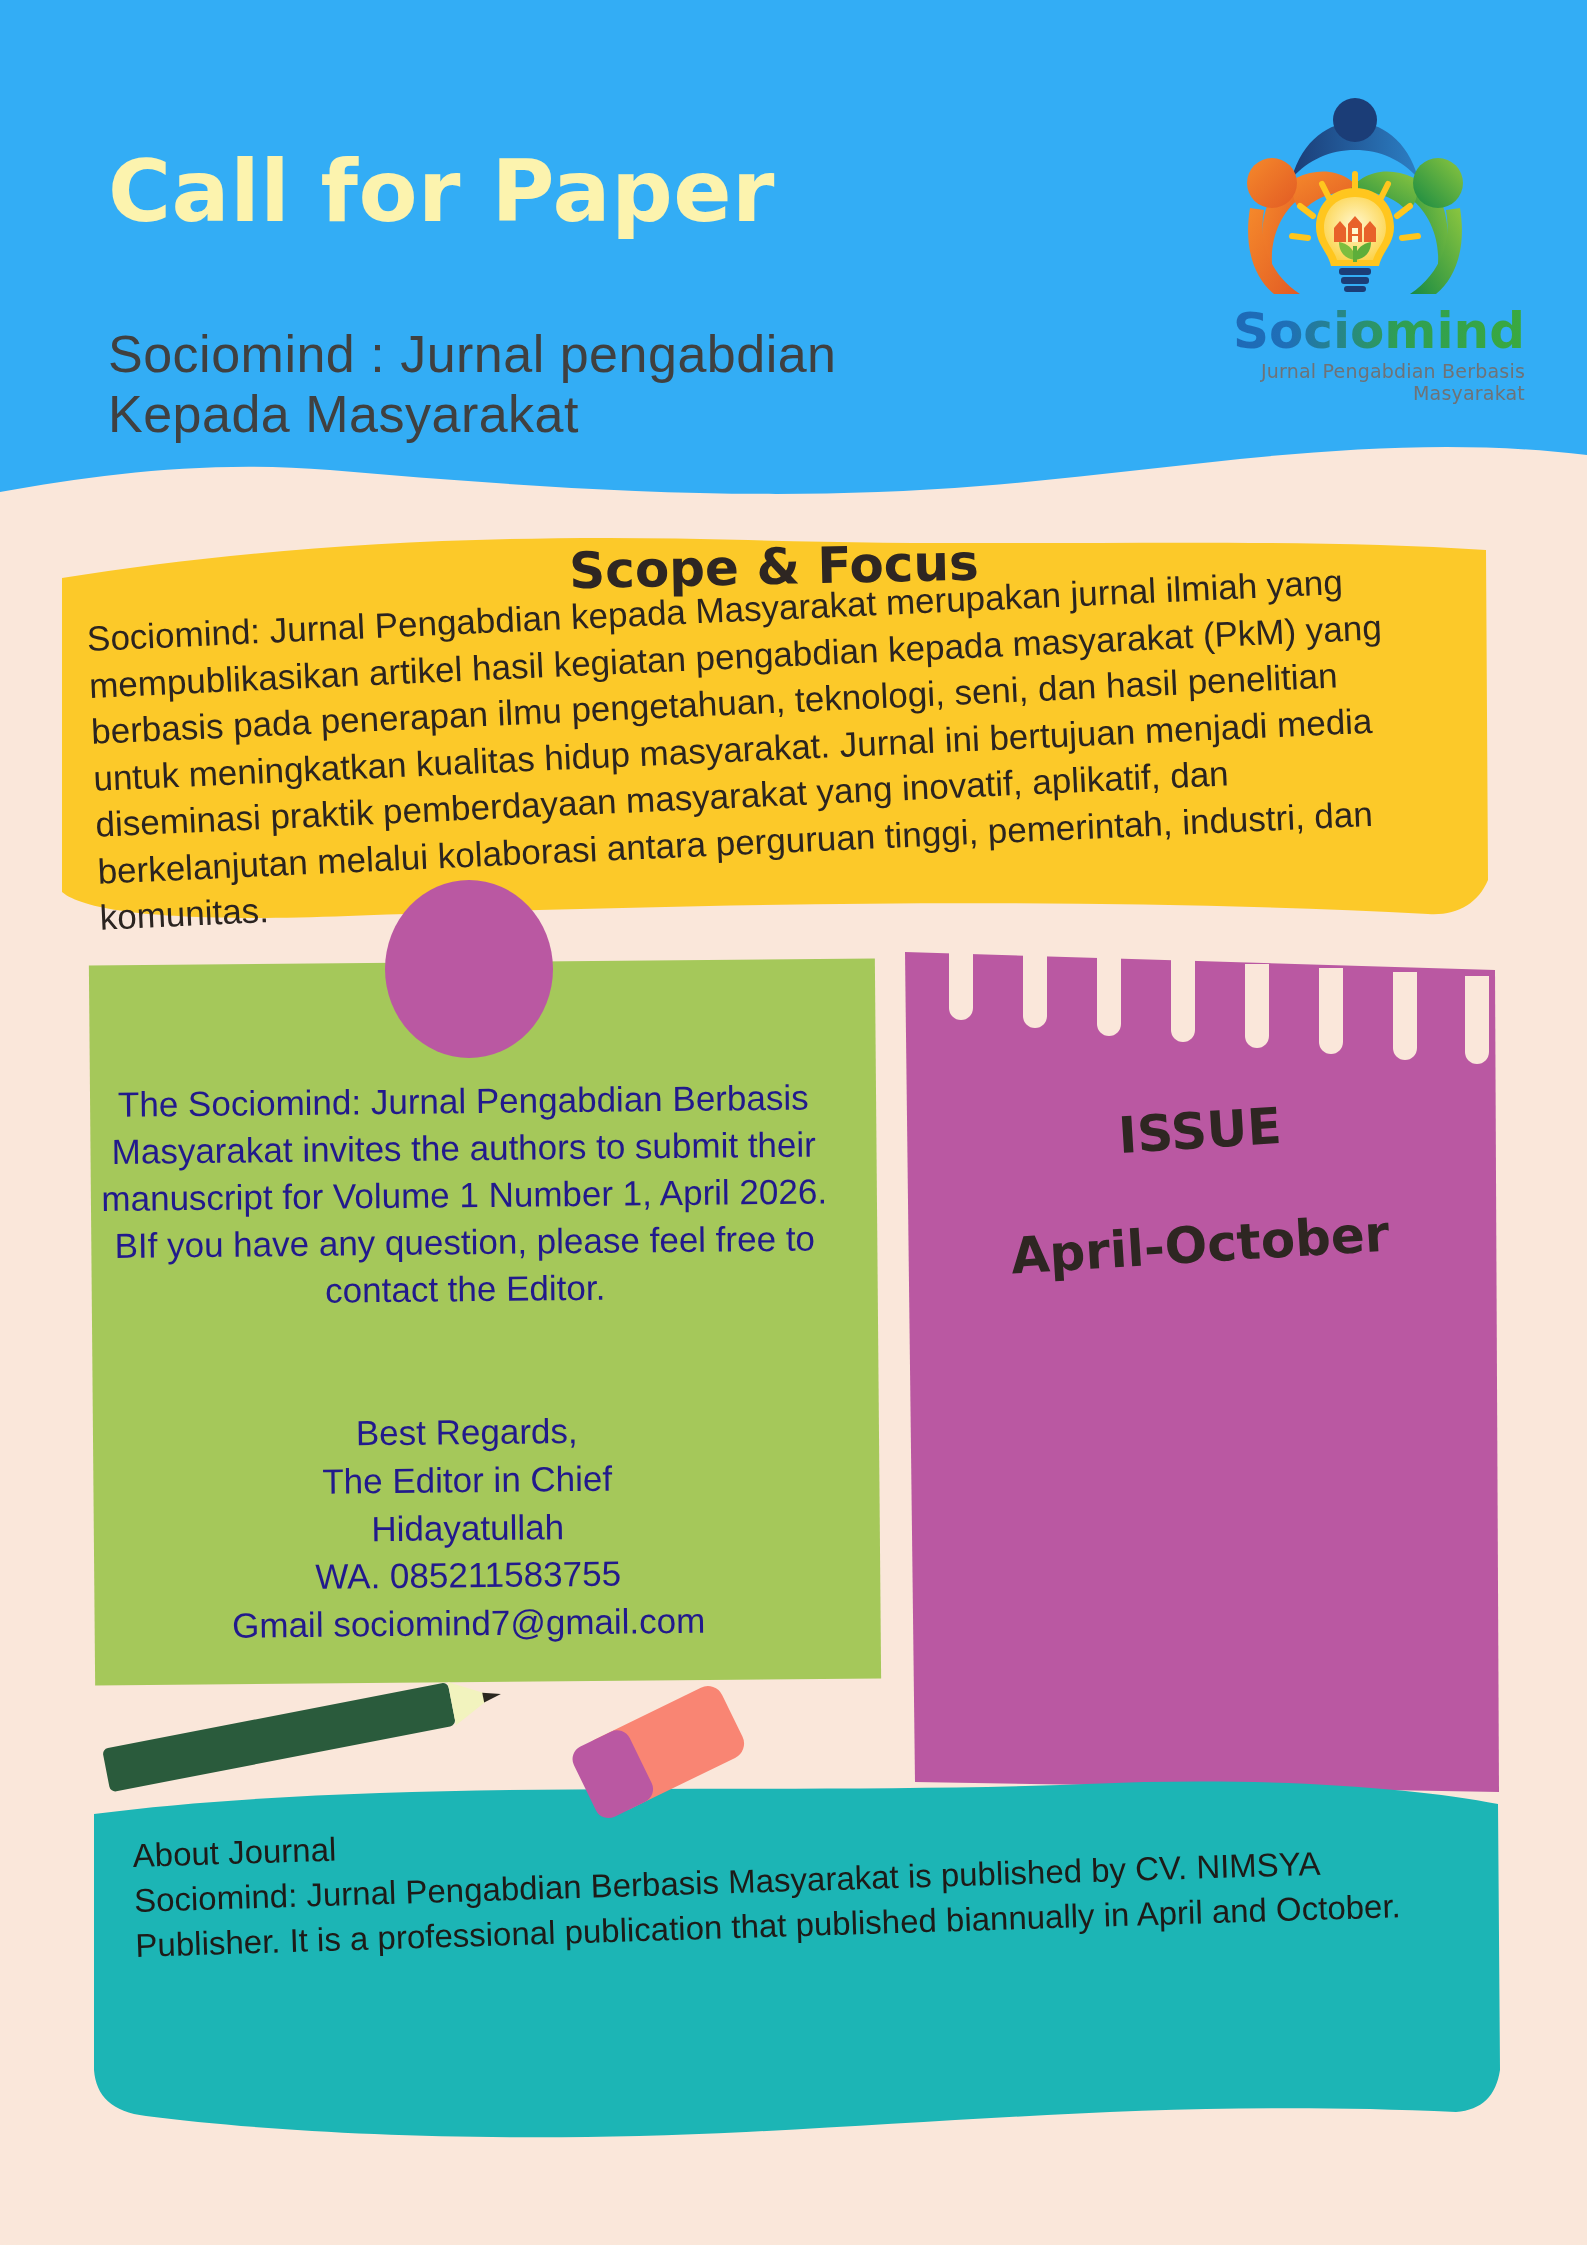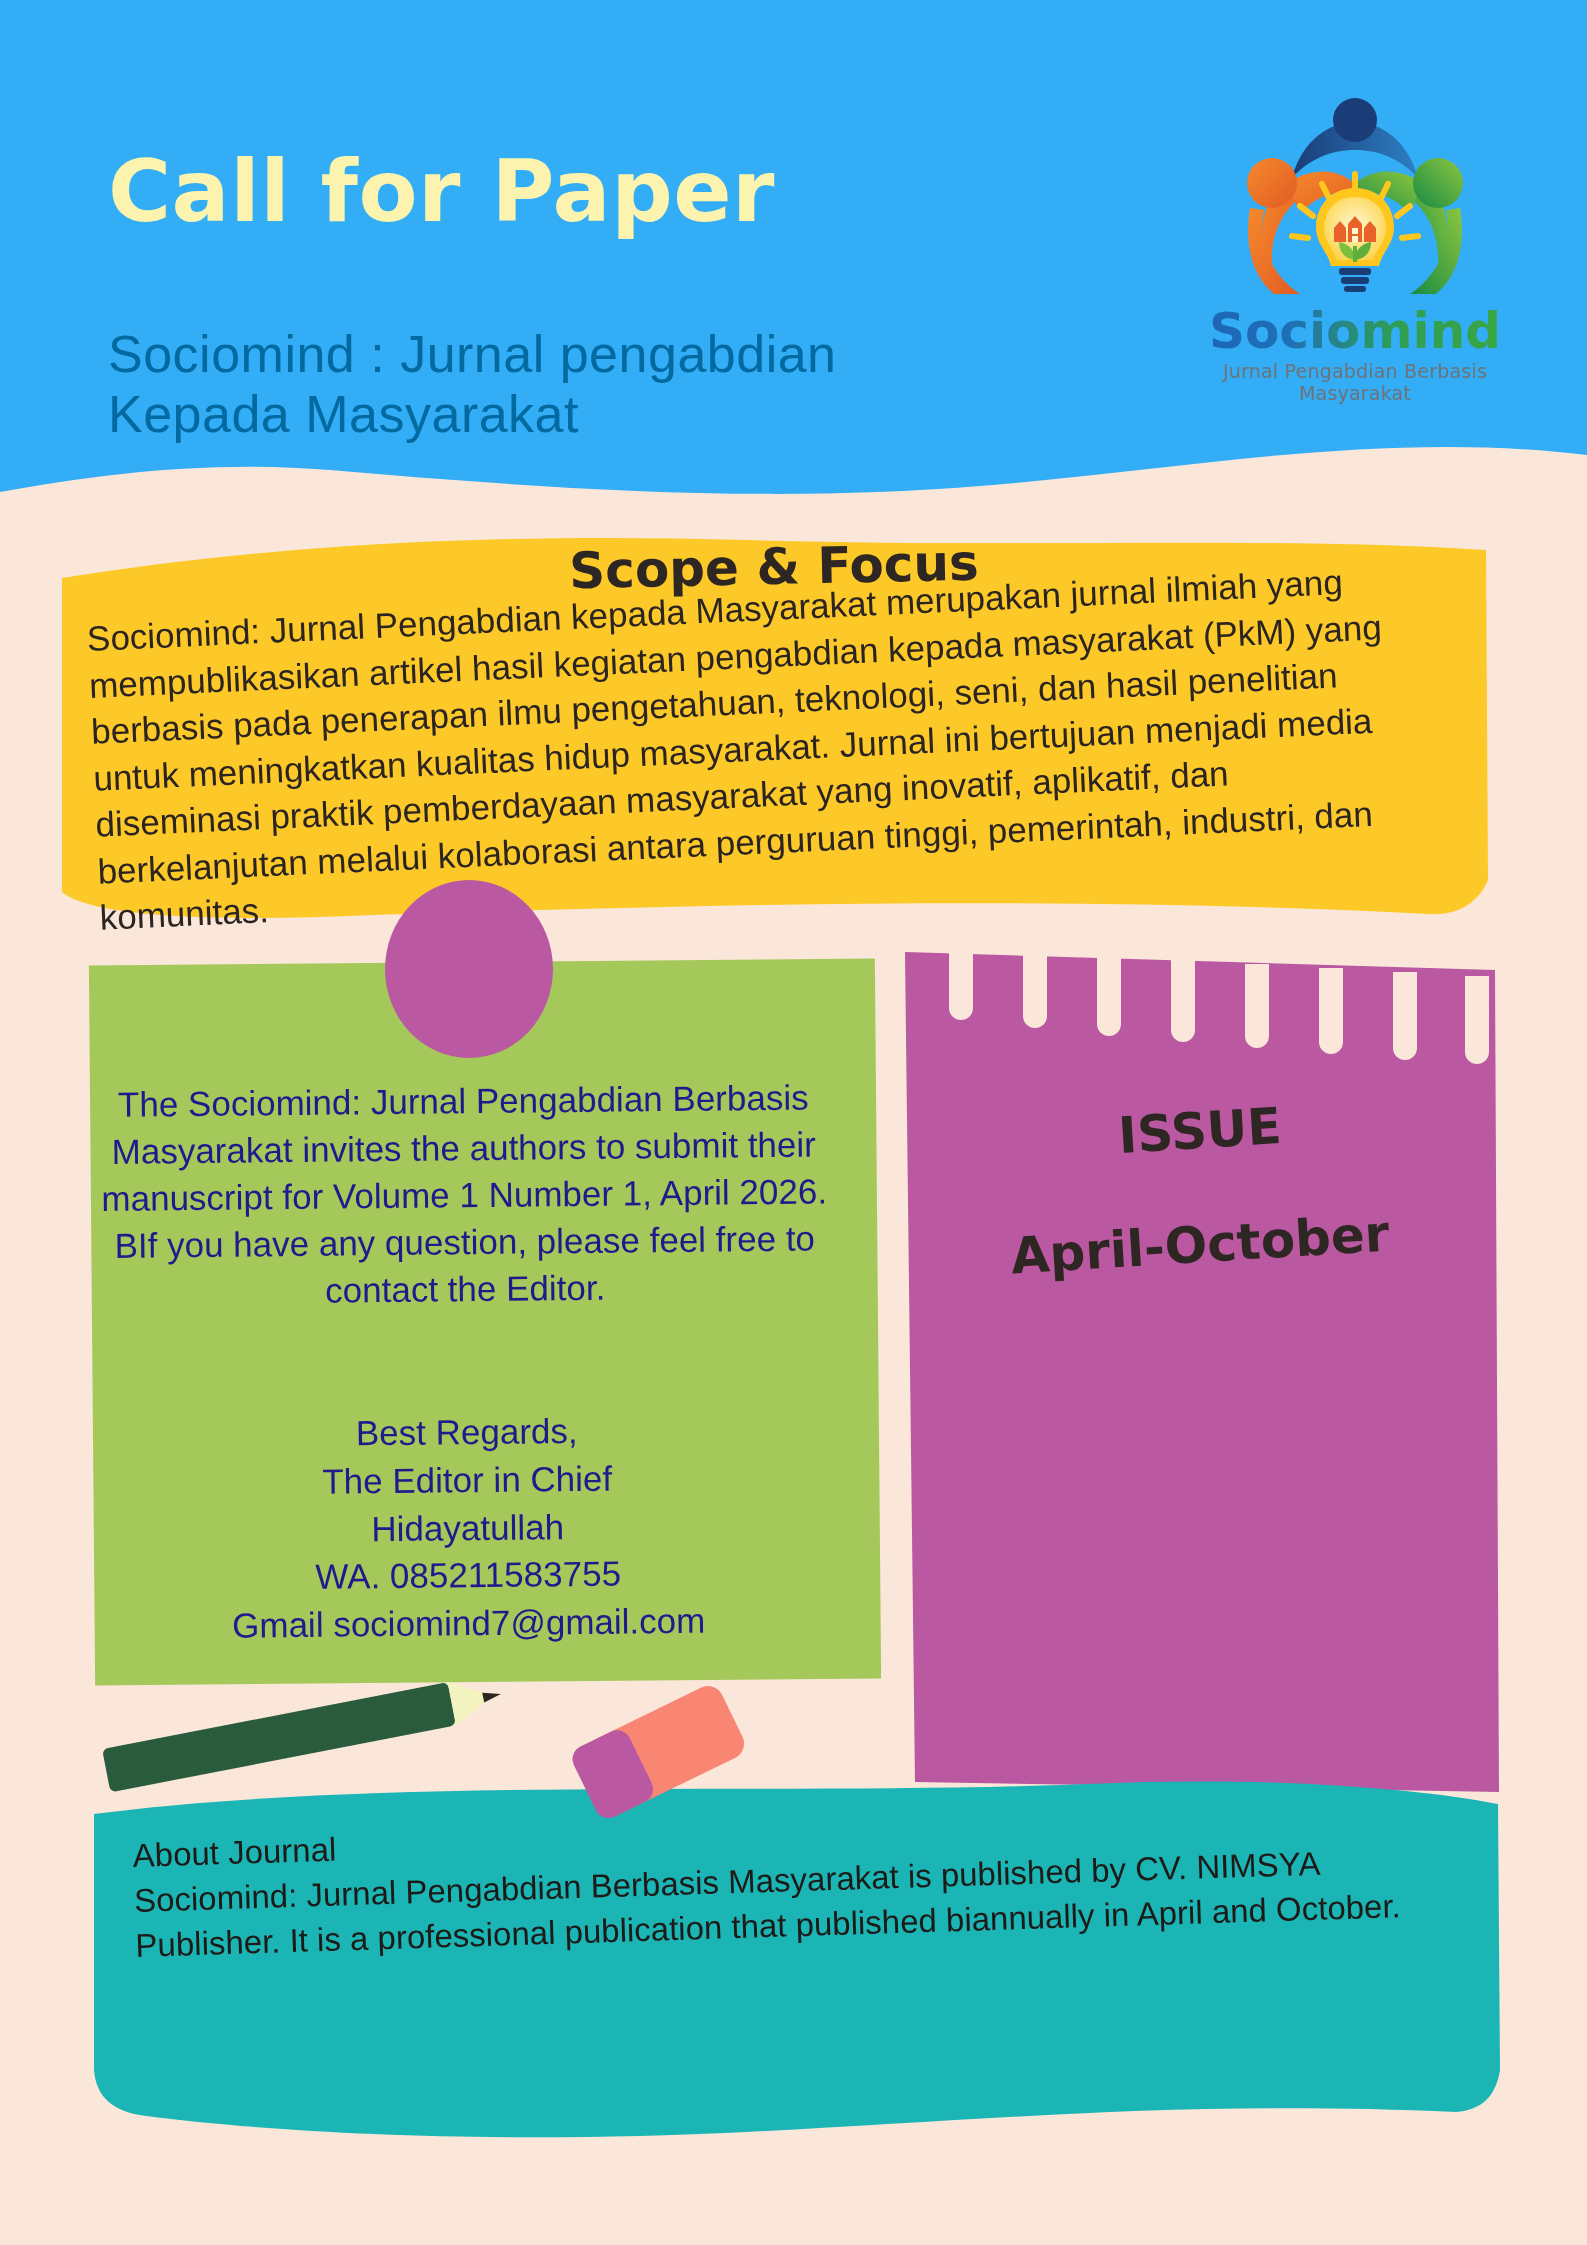--- a/index.html
+++ b/index.html
@@ -34,32 +34,32 @@
     color: #FCF3AE;
     line-height: 1;
     white-space: nowrap;
   }
   .subtitle {
     position: absolute;
     left: 108px; top: 325px;
     font-family: "Liberation Sans", sans-serif;
     font-weight: 300;
     font-size: 52px;
-    color: #0369a1;
+    color: #404040;
     line-height: 1.15;
     letter-spacing: 0.5px;
     width: 780px;
   }
 
   
   .logo {
     position: absolute;
     left: 1185px; top: 78px;
     width: 340px; height: 330px;
-    text-align: center;
+    text-align: right;
   }
   .logo-mark { width: 250px; height: 232px; display:block; margin: 0 auto; }
   .logo-word {
     font-family: "DejaVu Sans", sans-serif;
     font-weight: 700;
     font-size: 50px;
     line-height: 1;
     margin-top: -4px;
     background: linear-gradient(90deg,#1c64b5 0%,#1f6fb8 30%,#2f9e54 62%,#3aa93f 100%);
     -webkit-background-clip: text;

